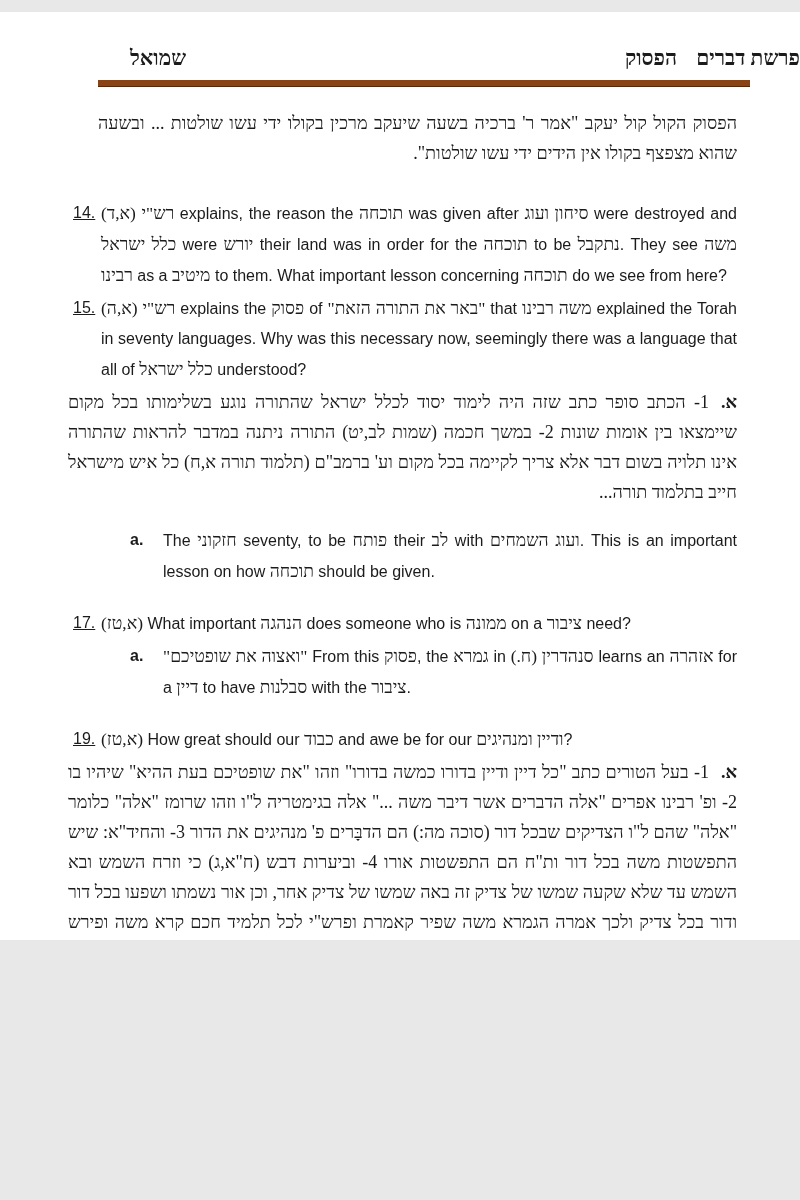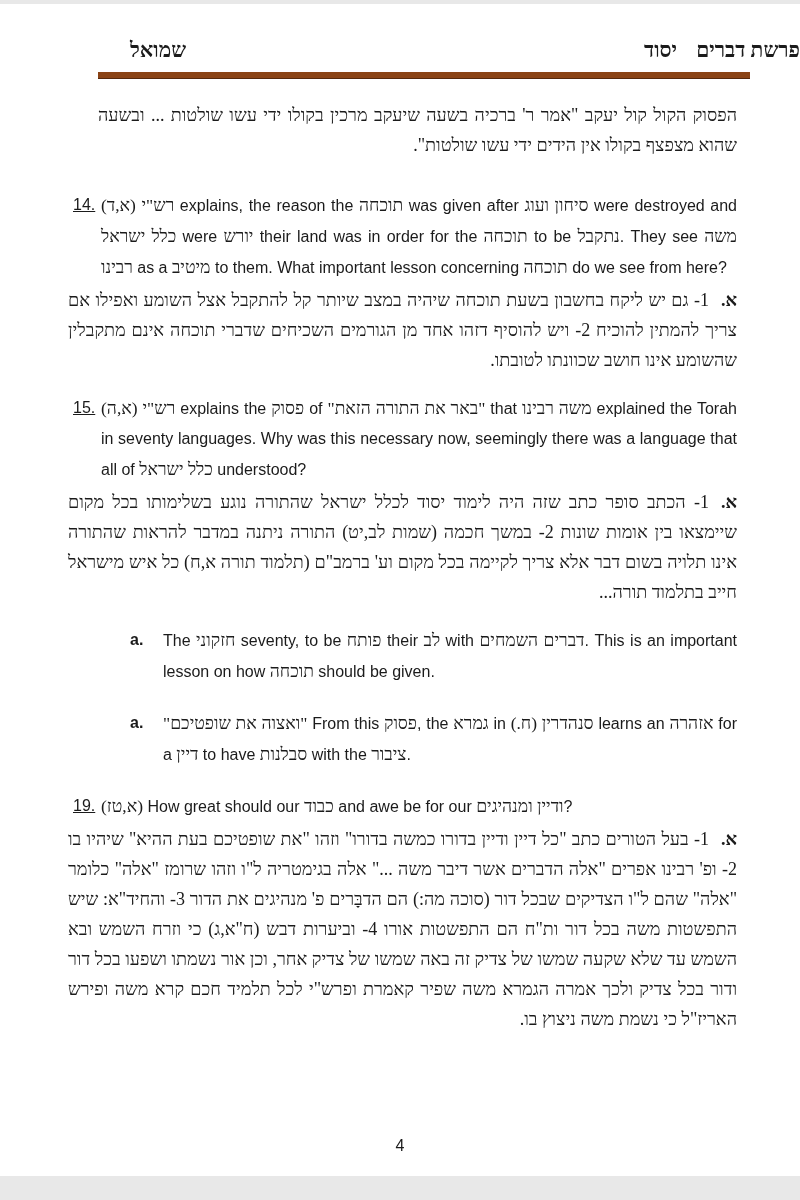--- a/index.html
+++ b/index.html
@@ -1,16 +1,16 @@
 <!DOCTYPE html>
 <html><head>
 <meta charset="utf-8">
 <style>
   html,body{margin:0;padding:0;background:#e8e8e8;}
-  .page{position:relative;width:800px;height:1172px;background:#ffffff;color:#1b1b1b;overflow:hidden;margin:4px auto;}
+  .page{position:relative;width:800px;height:928px;background:#ffffff;color:#1b1b1b;overflow:hidden;margin:12px auto;}
   
   .h{position:absolute;top:34px;font-family:"Liberation Serif",serif;font-weight:bold;font-size:21px;}
   .hl{left:130px;}
   .hc{left:0;width:800px;text-align:right;}
   .hr{right:123px;}
   .rule{position:absolute;top:68px;left:98px;width:652px;height:6px;background:#8a4315;border-bottom:1px solid #55280c;}
   
   main{position:absolute;top:96px;left:68px;width:669px;}
   .para{line-height:30px;text-align:justify;}
   .q{position:relative;padding-left:33px;margin-bottom:2px;font-family:"Liberation Sans",sans-serif;font-size:16px;}
@@ -25,31 +25,31 @@
   .b{font-weight:normal;}
   footer{position:absolute;top:1133px;left:0;width:800px;text-align:center;font-family:"Liberation Sans",sans-serif;font-size:16px;}
 </style>
 </head>
 <body>
 
 <div class="page" style="color: rgb(27, 27, 27);">
   <header>
     <span class="h hl">שמואל</span>
     <span class="h hc">פרשת דברים</span>
-    <span class="h hr">יסוד</span>
+    <span class="h hr">הפסוק</span>
     <div class="rule" style="background: rgb(138, 67, 21);"></div>
   </header>
 
   <main>
       <div class="para intro" dir="rtl"><span>הפסוק הקול קול יעקב "אמר ר' ברכיה בשעה שיעקב מרכין בקולו ידי עשו שולטות ... ובשעה שהוא מצפצף בקולו אין הידים ידי עשו שולטות".</span></div>
       <div class="para q"><span class="num">14.</span><span class="he">רש"י (א,ד)‏</span><span> explains, the reason the </span><span class="he">תוכחה</span><span> was given after </span><span class="he">סיחון ועוג</span><span> were destroyed and </span><span class="he">כלל ישראל</span><span> were </span><span class="he">יורש</span><span> their land was in order for the </span><span class="he">תוכחה</span><span> to be </span><span class="he">נתקבל</span><span>. They see </span><span class="he">משה רבינו</span><span> as a </span><span class="he">מיטיב</span><span> to them. What important lesson concerning </span><span class="he">תוכחה</span><span> do we see from here?</span></div>
-      <div class="para ansHe" dir="rtl"><span class="num">א.</span><span>1- גם יש ליקח בחשבון בשעת תוכחה שיהיה במצב שיותר קל להתקבל אצל השומע ואפילו אם צריך להמתין להוכיח 2- ויש להוסיף דזהו אחד מן הגורמים השכיחים שדברי תוכחה אינם מתקבלין שהשומע אינו חושב שכוונתו לטובתו.</span></div>
       <div class="para q"><span class="num">15.</span><span class="he">רש"י (א,ה)‏</span><span> explains the </span><span class="he">פסוק</span><span> of </span><span class="he">"באר את התורה הזאת"</span><span> that </span><span class="he">משה רבינו</span><span> explained the Torah in seventy languages. Why was this necessary now, seemingly there was a language that all of </span><span class="he">כלל ישראל</span><span> understood?</span></div>
       <div class="para ansHe" dir="rtl"><span class="num">א.</span><span>1- </span><span class="b">הכתב סופר</span><span> כתב שזה היה לימוד יסוד לכלל ישראל שהתורה נוגע בשלימותו בכל מקום שיימצאו בין אומות שונות 2- </span><span class="b">במשך חכמה</span><span> (שמות לב,יט) התורה ניתנה במדבר להראות שהתורה אינו תלויה בשום דבר אלא צריך לקיימה בכל מקום וע' </span><span class="b">ברמב"ם</span><span> (תלמוד תורה א,ח) כל איש מישראל חייב בתלמוד תורה...</span></div>
-      <div class="para suba"><span class="num">a.</span><span>The </span><span class="he">חזקוני</span><span> seventy, to be </span><span class="he">פותח</span><span> their </span><span class="he">לב</span><span> with </span><span class="he">דברים השמחים</span><span>. This is an important lesson on how </span><span class="he">תוכחה</span><span> should be given.</span></div>
+      <div class="para suba"><span class="num">a.</span><span>The </span><span class="he">חזקוני</span><span> seventy, to be </span><span class="he">פותח</span><span> their </span><span class="he">לב</span><span> with </span><span class="he">ועוג השמחים</span><span>. This is an important lesson on how </span><span class="he">תוכחה</span><span> should be given.</span></div>
+      <div class="para q"><span class="num">17.</span><span class="he">(א,טז)‏</span><span> What important </span><span class="he">הנהגה</span><span> does someone who is </span><span class="he">ממונה</span><span> on a </span><span class="he">ציבור</span><span> need?</span></div>
       <div class="para suba"><span class="num">a.</span><span class="he">"ואצוה את שופטיכם"</span><span> From this </span><span class="he">פסוק</span><span>, the </span><span class="he">גמרא</span><span> in </span><span class="he">סנהדרין (ח.)‏</span><span> learns an </span><span class="he">אזהרה</span><span> for a </span><span class="he">דיין</span><span> to have </span><span class="he">סבלנות</span><span> with the </span><span class="he">ציבור</span><span>.</span></div>
       <div class="para q"><span class="num">19.</span><span class="he">(א,טז)‏</span><span> How great should our </span><span class="he">כבוד</span><span> and awe be for our </span><span class="he">ודיין ומנהיגים</span><span>?</span></div>
       <div class="para ansHe" dir="rtl"><span class="num">א.</span><span>1- </span><span class="b">בעל הטורים</span><span> כתב "כל דיין ודיין בדורו כמשה בדורו" וזהו "את שופטיכם בעת ההיא" שיהיו בו 2- ופ' </span><span class="b">רבינו אפרים</span><span> "אלה הדברים אשר דיבר משה ..." אלה בגימטריה ל"ו וזהו שרומז "אלה" כלומר "אלה" שהם ל"ו הצדיקים שבכל דור (סוכה מה:) הם הדבָּרים פ' מנהיגים את הדור 3- </span><span class="b">והחיד"א:</span><span> שיש התפשטות משה בכל דור ות"ח הם התפשטות אורו 4- </span><span class="b">וביערות דבש</span><span> (ח"א,ג) כי וזרח השמש ובא השמש עד שלא שקעה שמשו של צדיק זה באה שמשו של צדיק אחר, וכן אור נשמתו ושפעו בכל דור ודור בכל צדיק ולכך אמרה הגמרא משה שפיר קאמרת ופרש"י לכל תלמיד חכם קרא משה ופירש האריז"ל כי נשמת משה ניצוץ בו.</span></div>
     </main>
 
   <footer>
     <span>4</span>
   </footer>
 </div>
 

